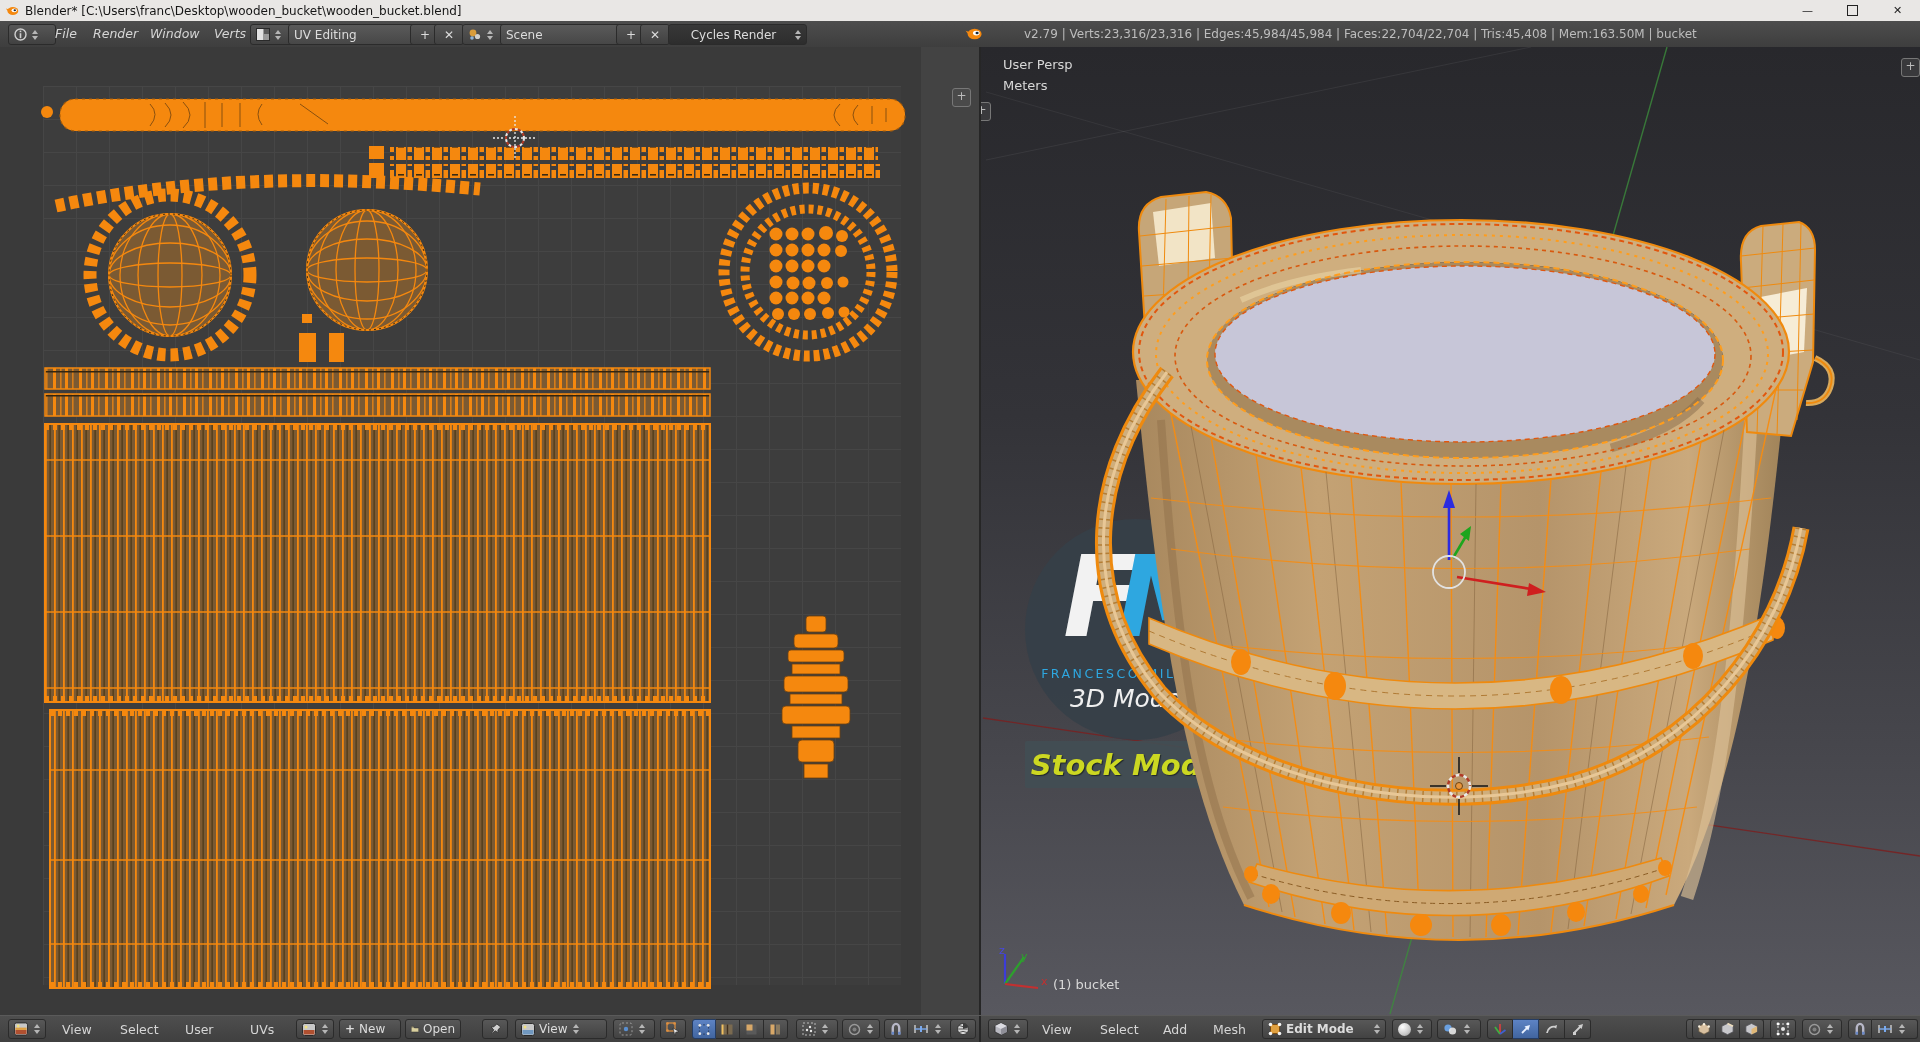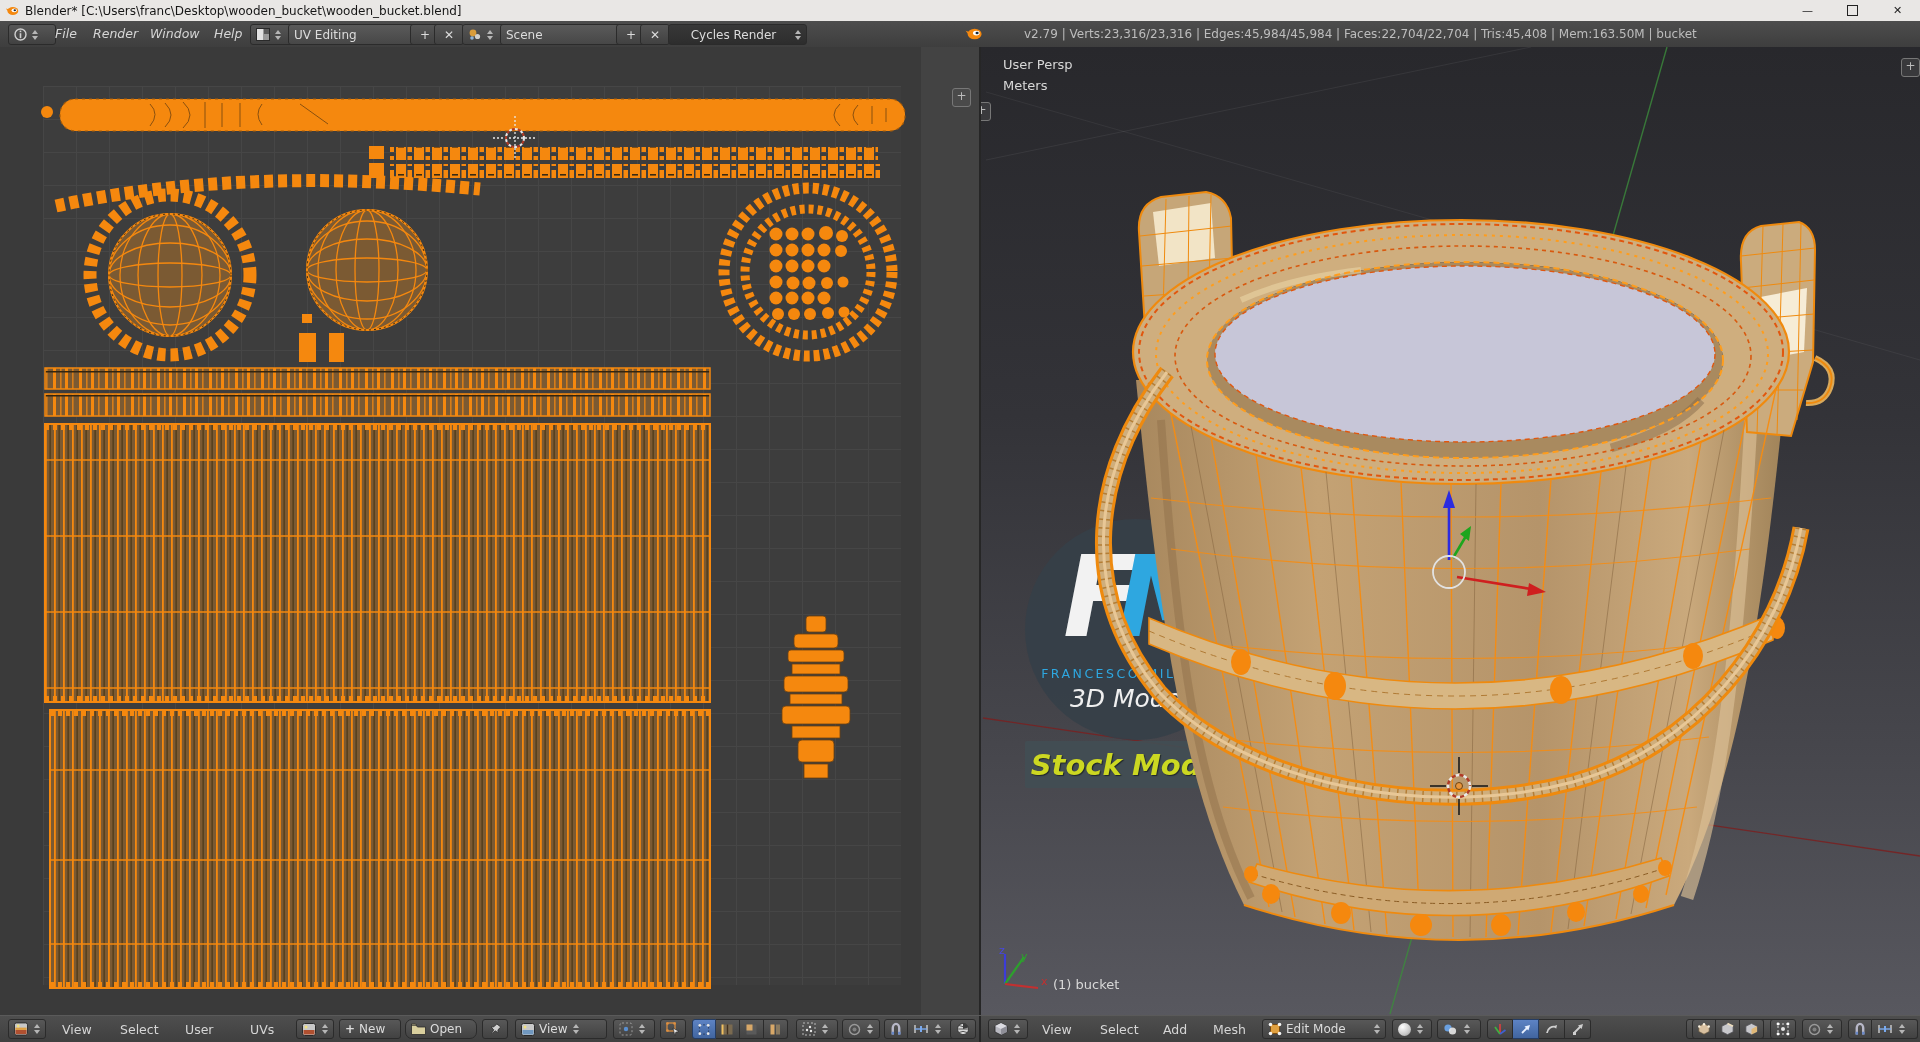--- a/index.html
+++ b/index.html
@@ -101,21 +101,21 @@
           <rect x="5.7" y="2.6" width="1.6" height="1.6" fill="#cfcfcf"></rect>
         </svg>
       <span class="ud">
           <i class="up"></i>
           <i class="dn"></i>
         </span>
     </div>
     <span class="mb-item" style="left:55px;">File</span>
     <span class="mb-item" style="left:93px;">Render</span>
     <span class="mb-item" style="left:150px;">Window</span>
-    <span class="mb-item" style="left:214px;">Help</span>
+    <span class="mb-item" style="left:214px;">Verts</span>
 
     <div class="tool-btn" style="left:250px;width:34px;">
       <svg class="ic" width="14" height="13" viewBox="0 0 14 13">
           <rect x="0.5" y="0.5" width="13" height="12" fill="#9a9a9a" stroke="#2a2a2a"></rect>
           <rect x="1" y="1" width="6" height="11" fill="#e3e3e3"></rect>
           <rect x="8" y="1" width="5" height="5" fill="#5a5a5a"></rect>
         </svg>
       <span class="ud">
           <i class="up"></i>
           <i class="dn"></i>
@@ -563,21 +563,21 @@
         </svg>
       <span class="ud">
           <i class="up"></i>
           <i class="dn"></i>
         </span>
     </div>
     <div class="f-btn" style="left:339px;width:62px;">
       <span style="font-weight:bold;">+</span>
       <span>New</span>
     </div>
-    <div class="f-btn" style="left:405px;width:72px;border-radius:7px;">
+    <div class="f-btn" style="left:405px;width:56px;">
       <svg class="ic" width="15" height="12" viewBox="0 0 15 12">
           <path d="M0.5,2 L5,2 L6.5,4 L14.5,4 L14.5,11.5 L0.5,11.5 Z" fill="#d9cf9e" stroke="#2a2a2a" stroke-width="0.8"></path>
           <path d="M0.5,2 L0.5,0.8 L4.5,0.8 L5.5,2 Z" fill="#d9cf9e" stroke="#2a2a2a" stroke-width="0.8"></path>
         </svg>
       <span>Open</span>
     </div>
     <div class="f-btn" style="left:482px;width:26px;justify-content:center;">
       <svg class="ic" width="12" height="13" viewBox="0 0 12 13">
           <path d="M4,1 L9,1 L8.5,5 L10.5,7 L6.8,7.5 L6.5,12 L5.8,12 L5.2,7.5 L1.5,7 L3.5,5 Z" fill="#cfcfcf" stroke="#2a2a2a" stroke-width="0.7" transform="rotate(38 6 6.5)"></path>
         </svg>
@@ -701,21 +701,21 @@
       <span class="ud">
           <i class="up"></i>
           <i class="dn"></i>
         </span>
     </div>
     <span class="f-menu" style="left:1042px;">View</span>
     <span class="f-menu" style="left:1100px;">Select</span>
     <span class="f-menu" style="left:1163px;">Add</span>
     <span class="f-menu" style="left:1213px;">Mesh</span>
 
-    <div class="f-btn" style="left:1262px;width:124px;">
+    <div class="f-btn" style="left:1262px;width:124px;font-weight:bold;">
       <svg class="ic" width="14" height="14" viewBox="0 0 14 14">
           <rect x="2.5" y="2.5" width="9" height="9" fill="#e0a040" stroke="#7a4a10"></rect>
           <circle cx="2.5" cy="2.5" r="1.8" fill="#f5f5f5"></circle>
           <circle cx="11.5" cy="2.5" r="1.8" fill="#f5f5f5"></circle>
           <circle cx="2.5" cy="11.5" r="1.8" fill="#f5f5f5"></circle>
           <circle cx="11.5" cy="11.5" r="1.8" fill="#f5f5f5"></circle>
         </svg>
       <span style="flex:1;">Edit Mode</span>
       <span class="ud">
           <i class="up"></i>

